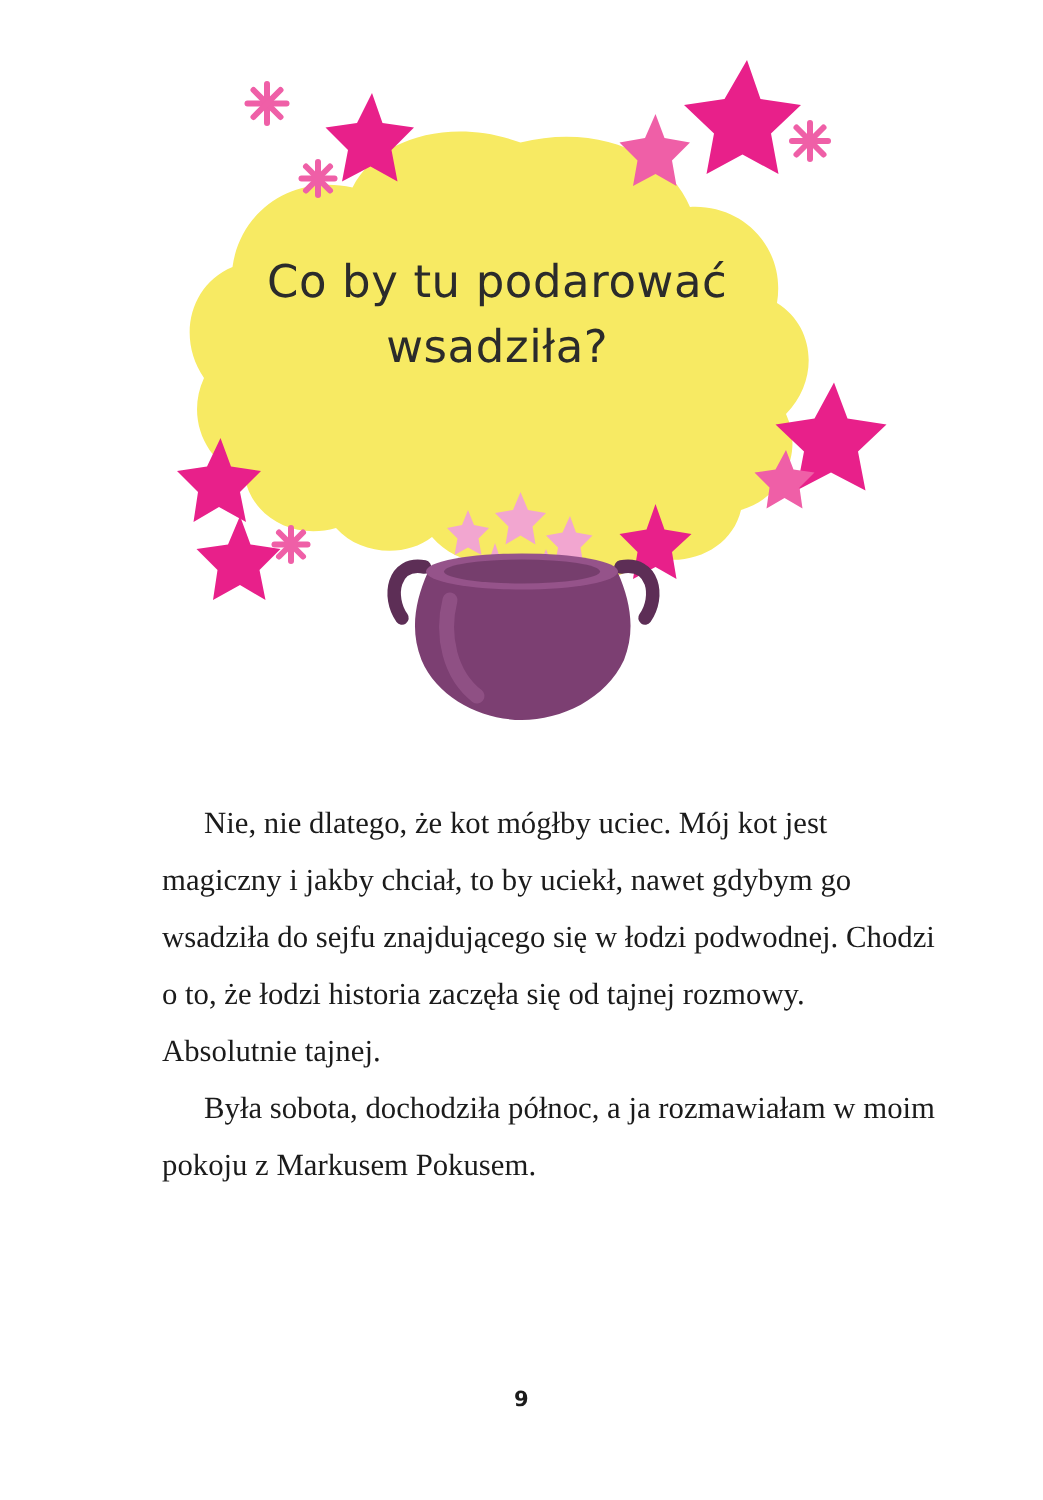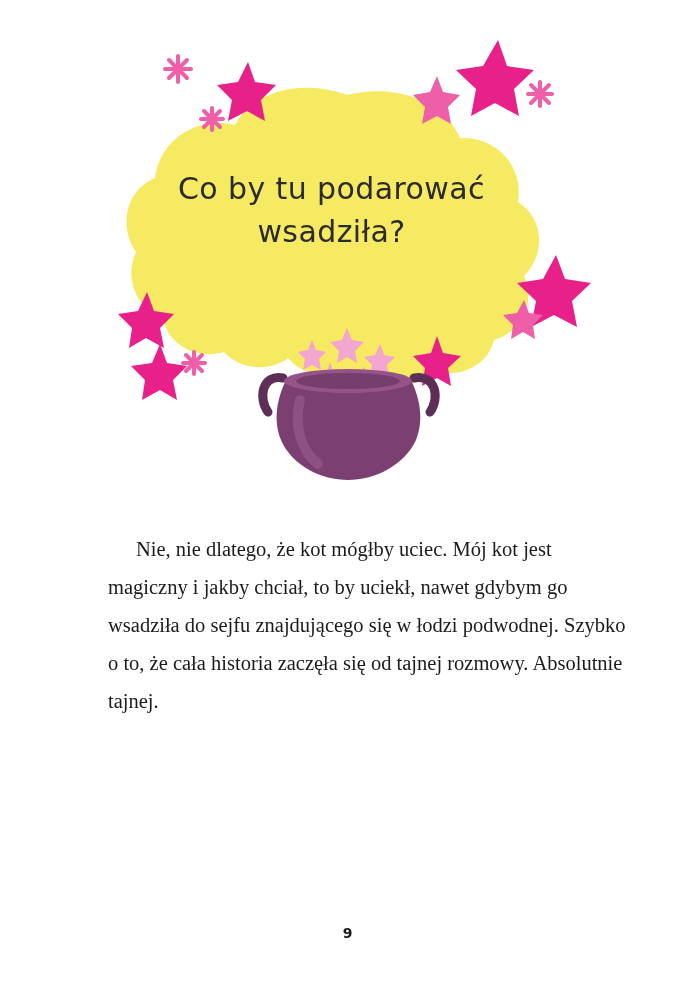--- a/index.html
+++ b/index.html
@@ -189,18 +189,19 @@
         <path d="M300 400 C 294 424, 300 450, 318 464" fill="none" stroke="#9c5c91" stroke-width="10" stroke-linecap="round" opacity="0.6"></path>
       </g>
     </svg>
 
     <div class="title-wrap">
       <h1 class="chapter-title"><span class="line1">Co by tu podarować</span><span class="line2">wsadziła?</span></h1>
     </div>
   </div>
 
   <div class="body-text">
-    <p class="indent">Nie, nie dlatego, że kot mógłby uciec. Mój kot jest magiczny i jakby chciał, to by uciekł, nawet gdybym go wsadziła do sejfu znajdującego się w łodzi podwodnej. Szybko o to, że cała historia zaczęła się od tajnej rozmowy. Absolutnie tajnej.</p>
+    <p class="indent">Nie, nie dlatego, że kot mógłby uciec. Mój kot jest magiczny i jakby chciał, to by uciekł, nawet gdybym go wsadziła do sejfu znajdującego się w łodzi podwodnej. Chodzi o to, że łodzi historia zaczęła się od tajnej rozmowy. Absolutnie tajnej.</p>
+    <p class="indent">Była sobota, dochodziła północ, a ja rozmawiałam w moim pokoju z Markusem Pokusem.</p>
   </div>
 
   <div class="folio">9</div>
 
 </div>
 
 </body></html>

